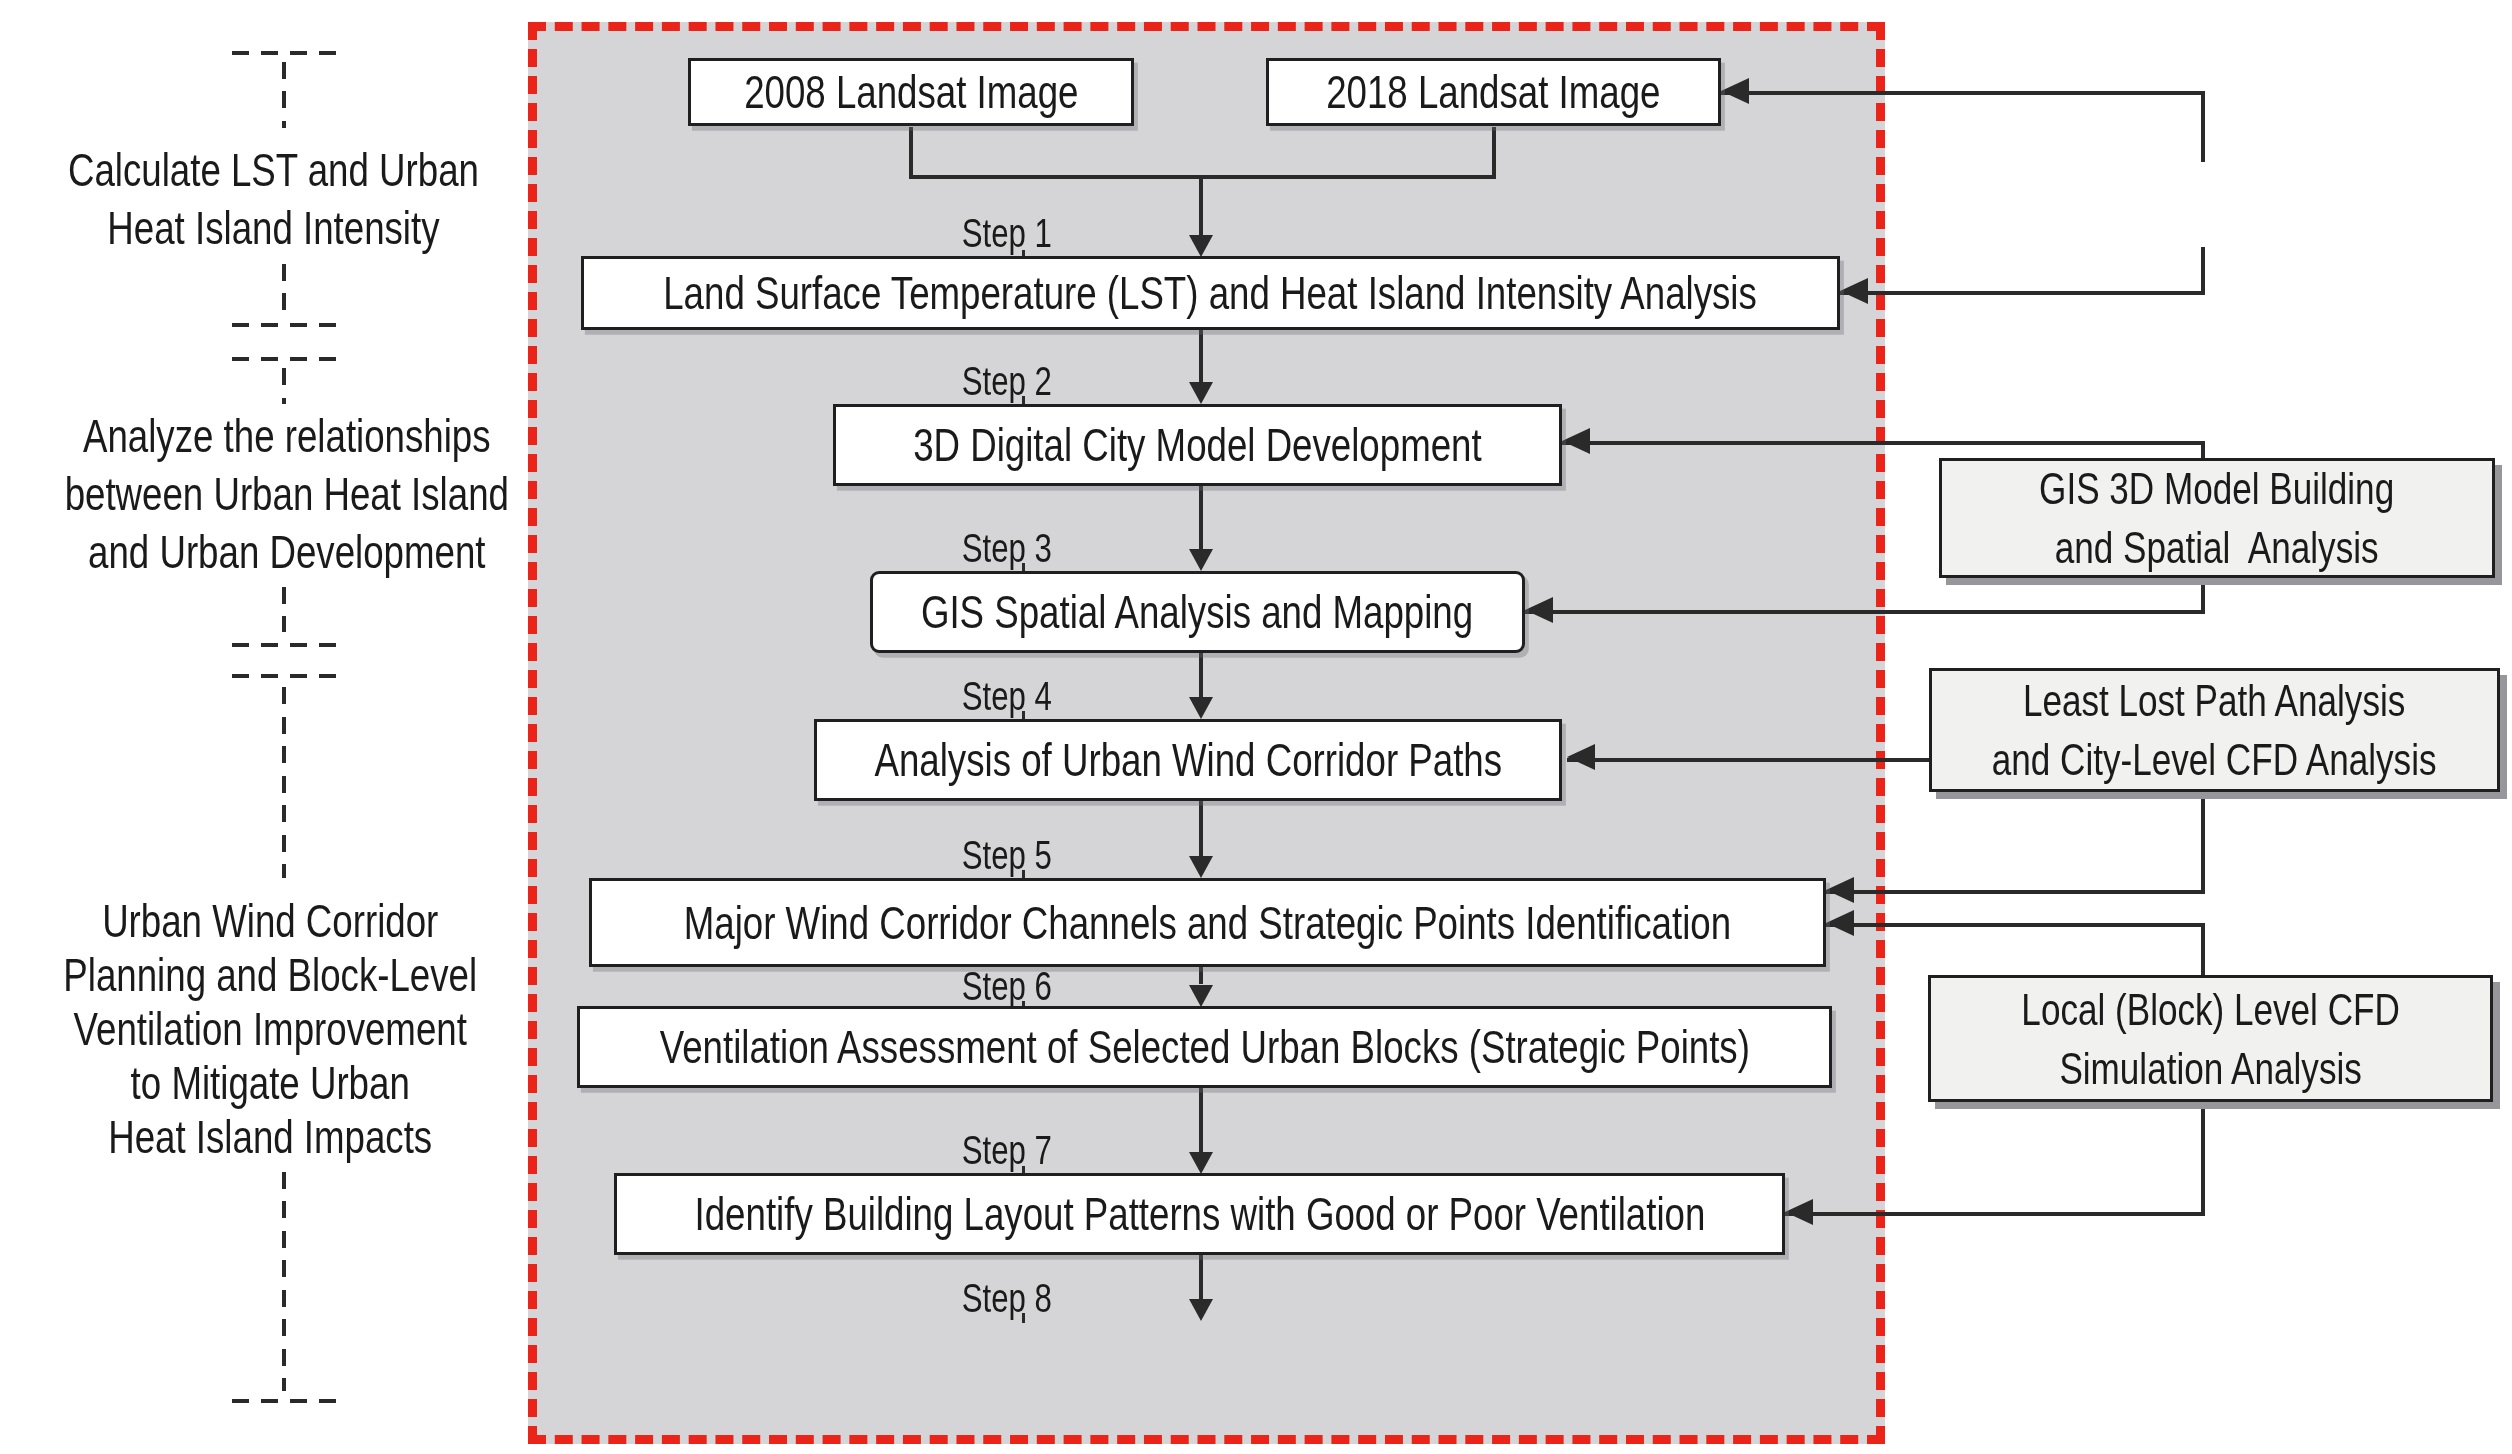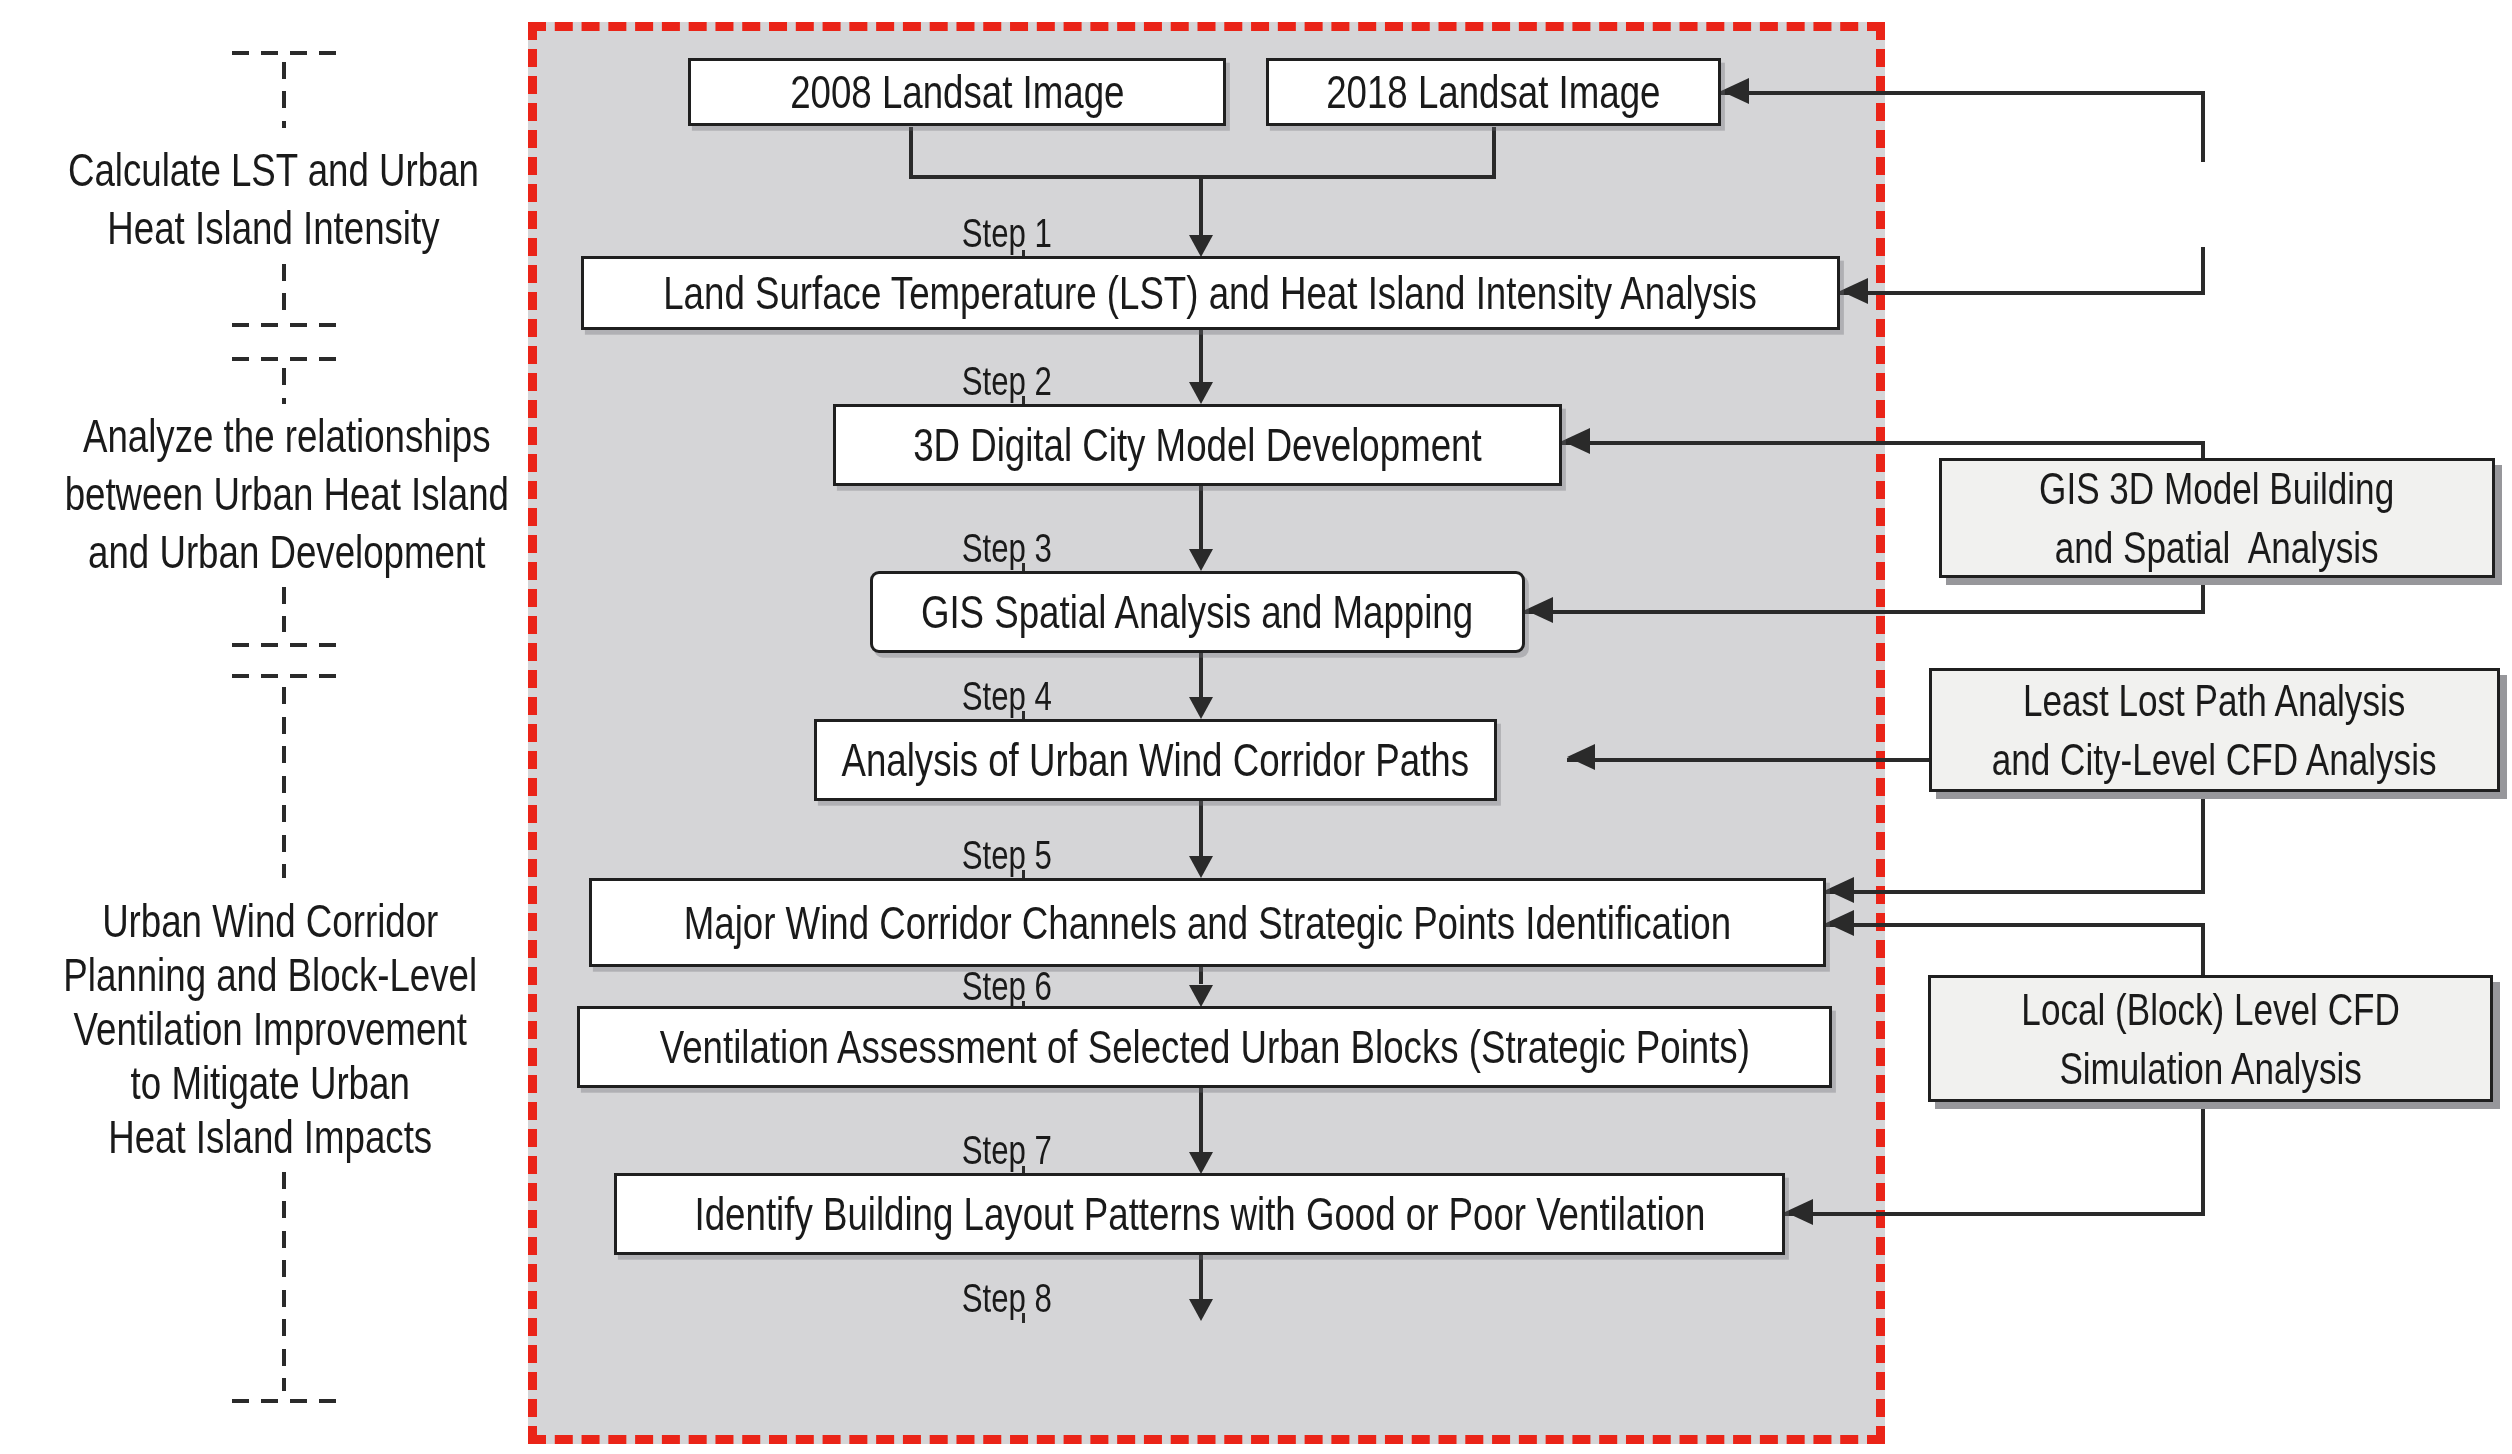--- a/index.html
+++ b/index.html
@@ -70,21 +70,21 @@
     <span class="ctext">Urban Wind Corridor
 Planning and Block-Level
 Ventilation Improvement
 to Mitigate Urban
 Heat Island Impacts</span>
   </div>
 
   <div class="abs vdash" style="left:282px;top:1172px;height:219px;"></div>
   <div class="abs hdash" style="left:232px;top:1399px;"></div>
 
-  <div class="abs wbox" style="left:688px;top:58px;width:538px;height:68px;">
+  <div class="abs wbox" style="left:688px;top:58px;width:446px;height:68px;">
     <span class="ctext">2008 Landsat Image</span>
   </div>
   <div class="abs wbox" style="left:1266px;top:58px;width:455px;height:68px;">
     <span class="ctext">2018 Landsat Image</span>
   </div>
 
   <div class="abs vline" style="left:909px;top:127px;height:51px;"></div>
   <div class="abs vline" style="left:1492px;top:127px;height:51px;"></div>
   <div class="abs hline" style="left:909px;top:175px;width:587px;"></div>
   <div class="abs vline" style="left:1199px;top:175px;height:62px;"></div>
@@ -92,21 +92,21 @@
 
   <div class="abs wbox" style="left:581px;top:256px;width:1259px;height:74px;">
     <span class="ctext">Land Surface Temperature (LST) and Heat Island Intensity Analysis</span>
   </div>
   <div class="abs wbox" style="left:833px;top:404px;width:729px;height:82px;">
     <span class="ctext">3D Digital City Model Development</span>
   </div>
   <div class="abs wbox" style="left:870px;top:571px;width:655px;height:82px;border-radius:9px;">
     <span class="ctext">GIS Spatial Analysis and Mapping</span>
   </div>
-  <div class="abs wbox" style="left:814px;top:719px;width:683px;height:82px;">
+  <div class="abs wbox" style="left:814px;top:719px;width:748px;height:82px;">
     <span class="ctext">Analysis of Urban Wind Corridor Paths</span>
   </div>
   <div class="abs wbox" style="left:589px;top:878px;width:1237px;height:89px;">
     <span class="ctext">Major Wind Corridor Channels and Strategic Points Identification</span>
   </div>
   <div class="abs wbox" style="left:577px;top:1006px;width:1255px;height:82px;">
     <span class="ctext">Ventilation Assessment of Selected Urban Blocks (Strategic Points)</span>
   </div>
   <div class="abs wbox" style="left:614px;top:1173px;width:1171px;height:82px;">
     <span class="ctext">Identify Building Layout Patterns with Good or Poor Ventilation</span>

